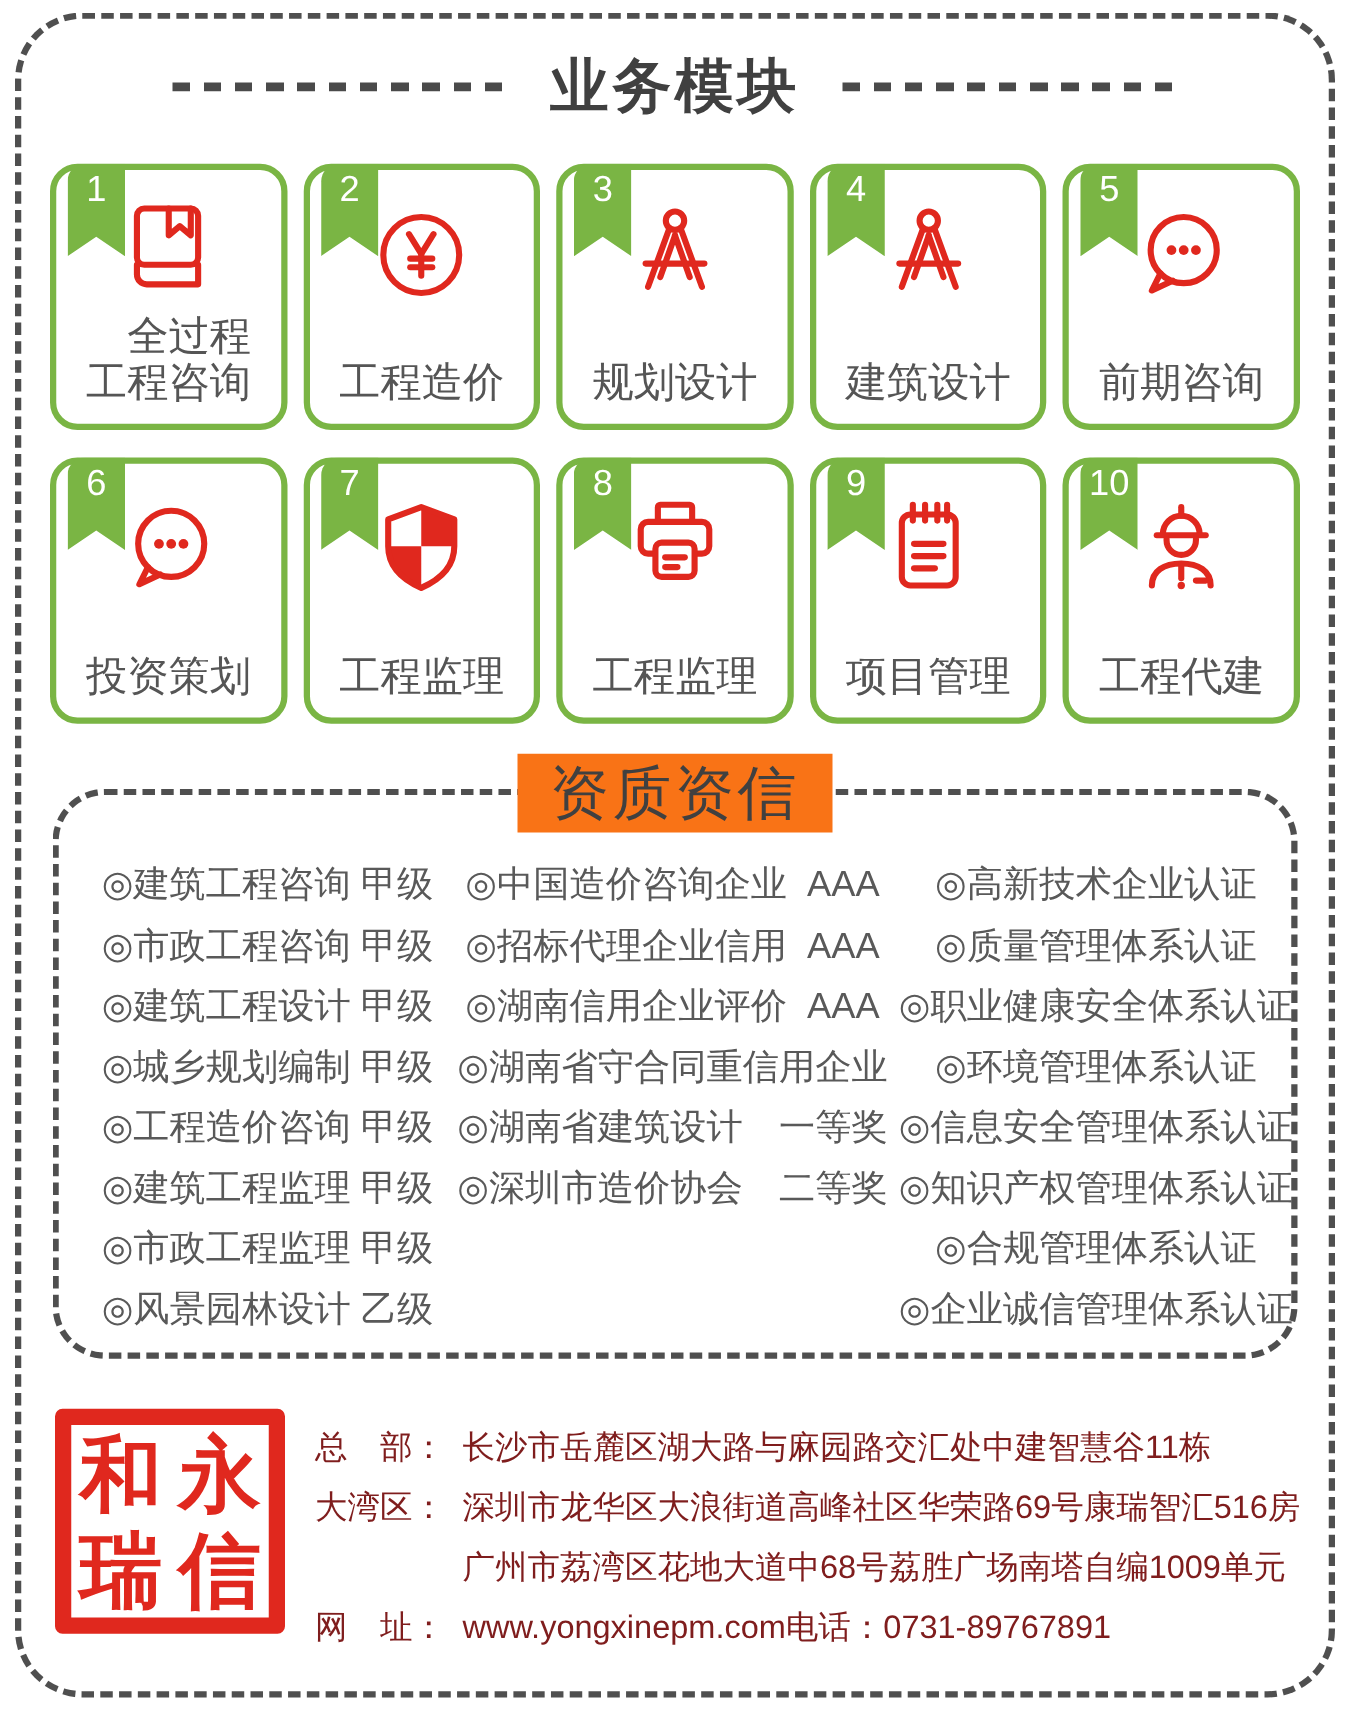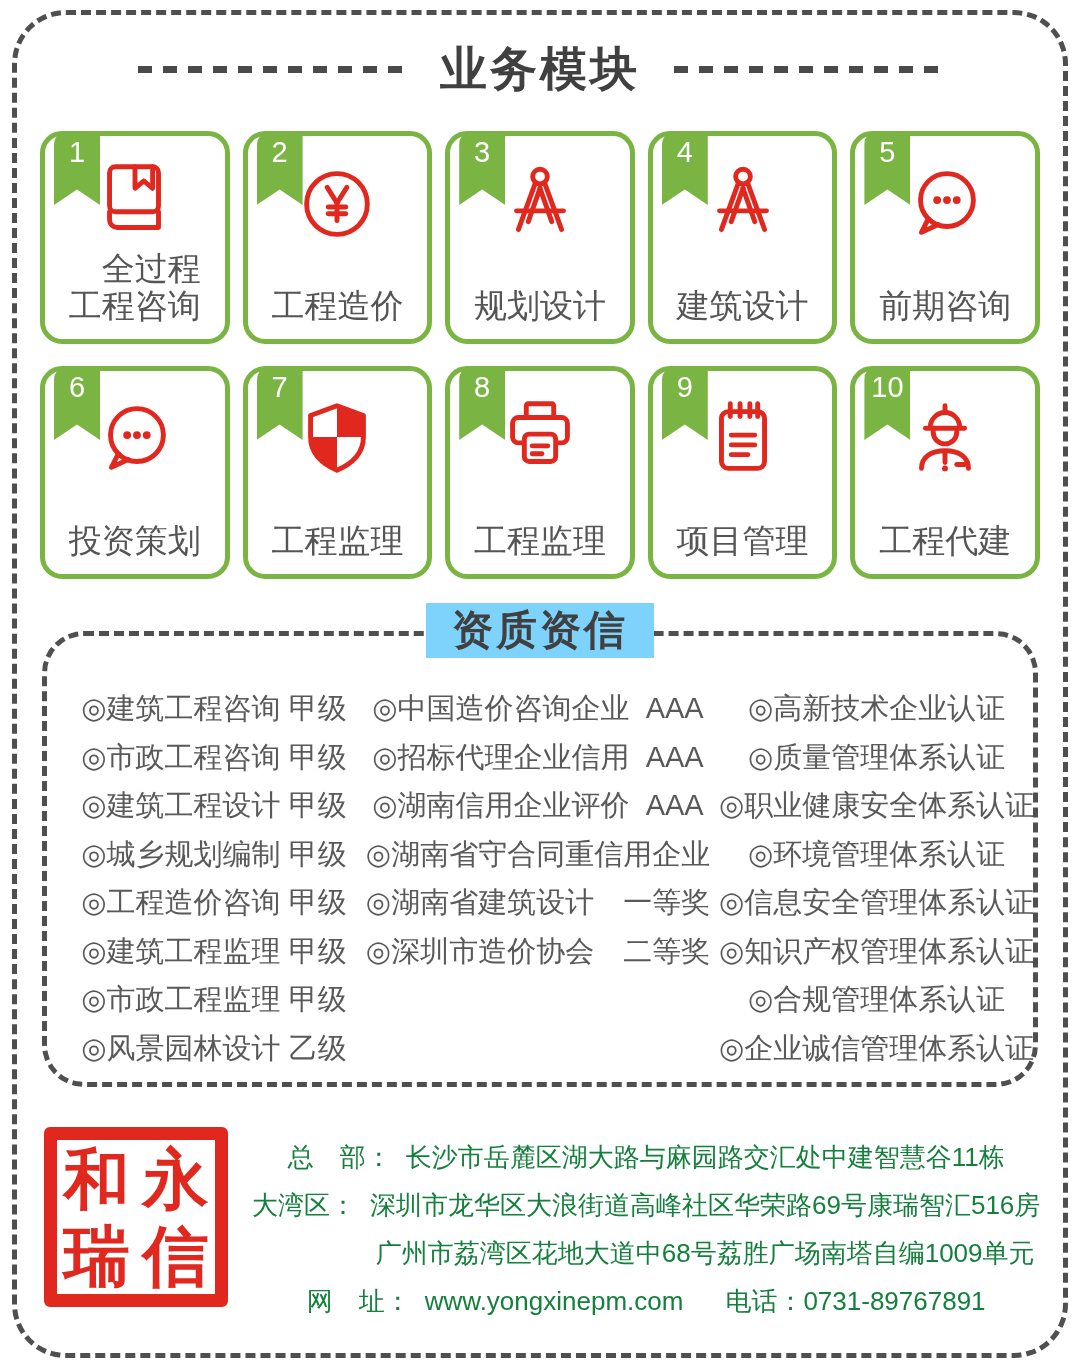--- a/index.html
+++ b/index.html
@@ -30,39 +30,39 @@
     border-top-left-radius:14px; }
   .icon-wrap { margin-top:16px; height:104px; display:flex; align-items:center;
     justify-content:center; }
   .card-label { margin-top:auto; padding-bottom:14px; font-size:33px; color:#555;
     line-height:1.12; text-align:right; white-space:pre-line; }
 
   
   .quals-box { position:relative; margin:52px 42px 0 42px; height:456px;
     border:5px dashed #4f4f4f; border-radius:42px; }
   .quals-title { position:absolute; top:-33px; left:50%; transform:translateX(-50%);
-    background:#7dd3fc; padding:0 26px; font-size:41px; font-weight:bold;
+    background:#f97316; padding:0 26px; font-size:47px; font-weight:normal;
     color:#404040; letter-spacing:3px; white-space:nowrap; }
   .quals-grid { display:grid; grid-template-columns:286px 362px auto;
     padding:48px 8px 0 24px;text-align:center; }
   .qual-col { display:flex; flex-direction:column; }
   .qual-item { font-size:29px; color:#595959; line-height:48.5px; white-space:pre; }
 
   
   .footer { margin:40px 42px 0 44px; display:flex; align-items:flex-start; }
   .seal { width:184px; height:180px; border:13px solid #e0281e; border-radius:6px;
     display:grid; grid-template-columns:1fr 1fr; grid-template-rows:1fr 1fr;
     place-items:center; background:#fff; flex:none; }
   .seal-char { font-size:66px; font-weight:bold; color:#e0281e; line-height:1; }
   .contact { margin-left:24px; padding-top:6px; }
-  .contact-row { display:flex; font-size:26px; color:#15803d; line-height:48px;
-    white-space:pre;justify-content:center; }
+  .contact-row { display:flex; font-size:26px; color:#7f1d1d; line-height:48px;
+    white-space:pre; }
   .contact-label { width:118px; flex:none; white-space:pre; }
   .contact-pair { display:flex; }
-  .phone-group { margin-left:42px; display:flex; }
+  .phone-group { display:flex; }
 
   svg.icn { stroke:#e0281e; fill:none; stroke-width:5;
     stroke-linecap:round; stroke-linejoin:round; }
   svg.icn .fillred { fill:#e0281e; stroke:none; }
   svg.icn .fillwhite { fill:#ffffff; }
 </style>
 </head>
 <body>
 
 <div class="canvas">

